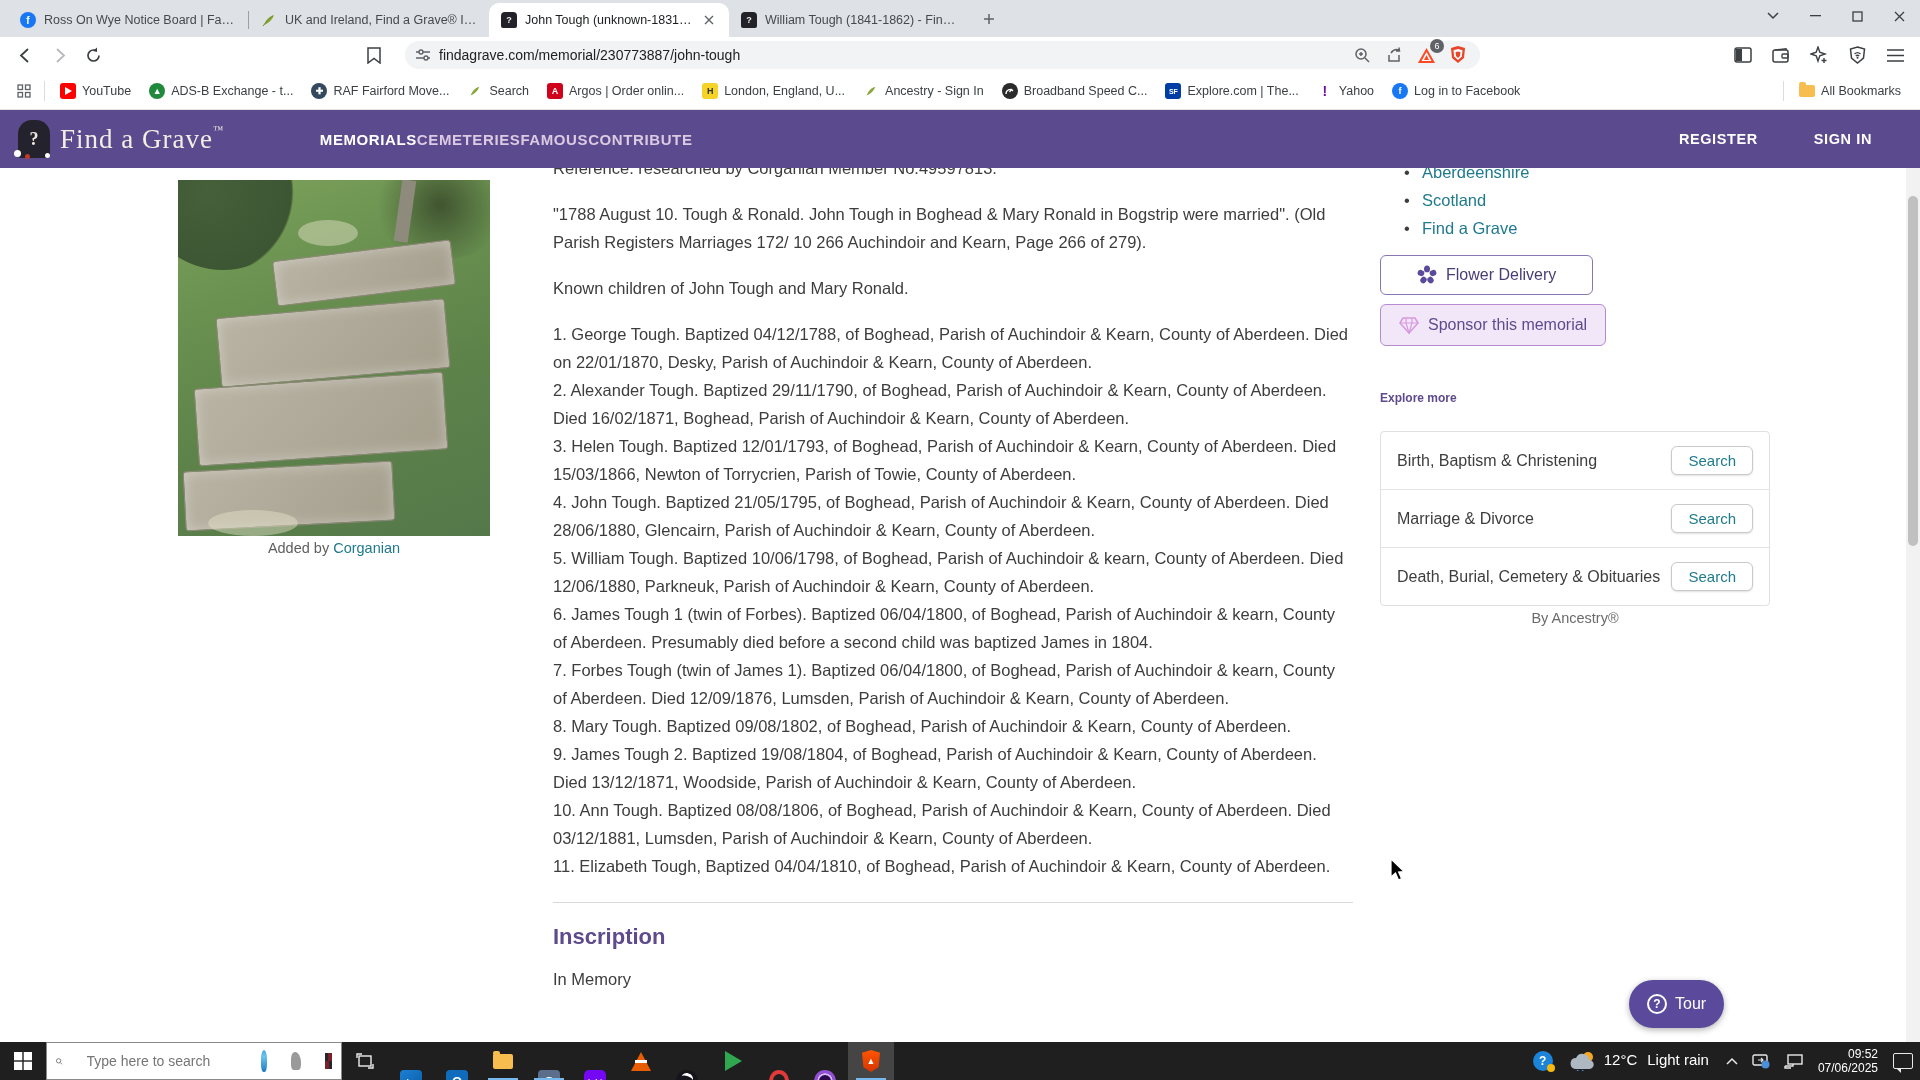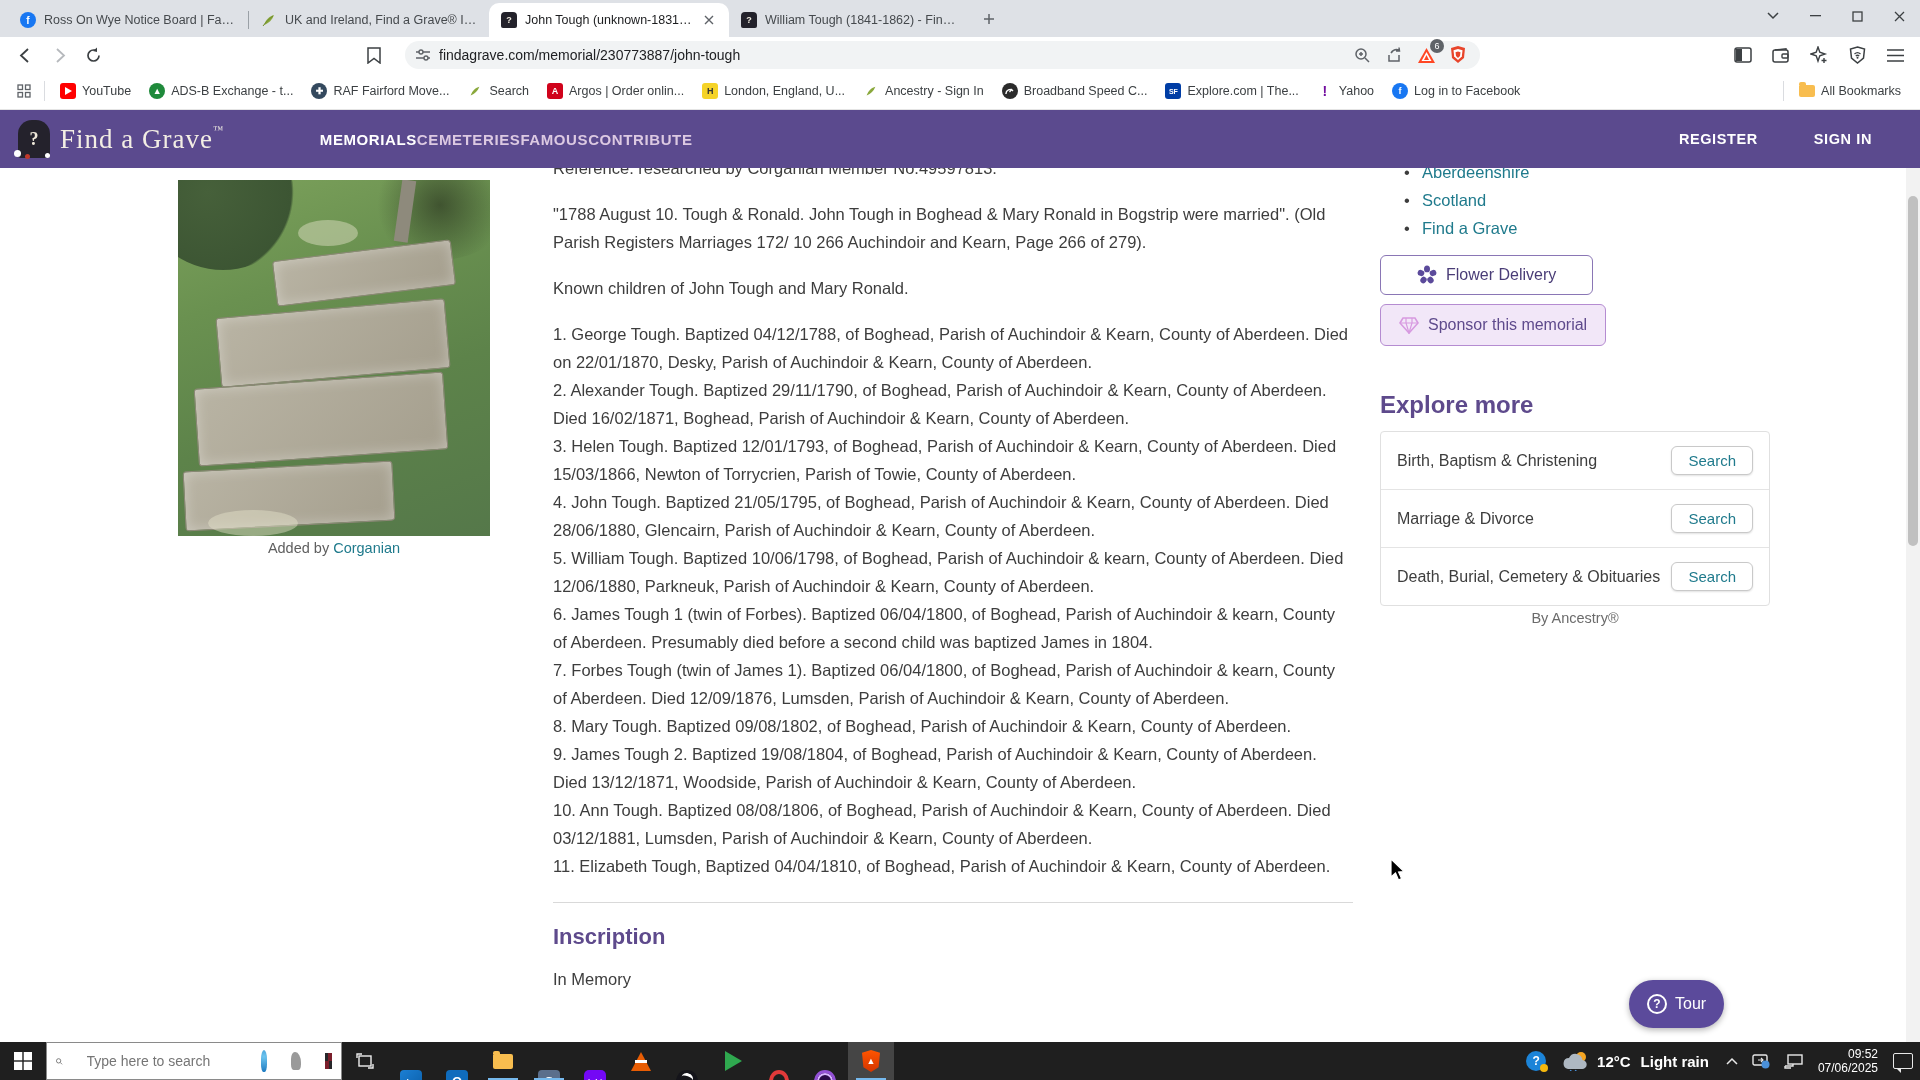--- a/index.html
+++ b/index.html
@@ -75,21 +75,21 @@
   .article hr { border:none; border-top:1px solid #d9d9d9; margin:22px 0 20px 0; }
   .h-inscription { font-size:22px; color:#5e4a8c; font-weight:bold; margin-bottom:14px; }
 
   .sidebar { position:absolute; left:1380px; top:-10px; width:392px; }
   .side-links { list-style:none; margin-left:42px; }
   .side-links li { font-size:16.5px; line-height:28px; color:#3d3d3d; position:relative; }
   .side-links li:before { content:"•"; position:absolute; left:-18px; color:#3d3d3d; }
   .side-links a { color:#1f7a8c; text-decoration:none; }
   .btn-flower { position:absolute; left:0; top:97px; height:40px; padding:0 36px; background:#fff; border:1px solid #8a76b5; border-radius:6px; display:flex; align-items:center; gap:9px; font-size:16px; color:#4a3d77; }
   .btn-sponsor { position:absolute; left:0; top:146px; height:42px; padding:0 18px; background:#f2e7f8; border:1px solid #b58cd1; border-radius:6px; display:flex; align-items:center; gap:9px; font-size:16px; color:#5e4a8c; }
-  .h-explore { position:absolute; left:0; top:233px; font-size:24px; font-weight:bold; color:#5e4a8c; }
+  .h-explore { position:absolute; left:0; top:233px; font-size:12px; font-weight:bold; color:#5e4a8c; }
   .explore-card { position:absolute; left:0; top:273px; width:390px; background:#fff; border:1px solid #e0e0e0; border-radius:4px; }
   .explore-row { display:flex; align-items:center; justify-content:space-between; padding:14px 16px; border-bottom:1px solid #e4e4e4; }
   .explore-row:last-child { border-bottom:none; }
   .explore-label { font-size:16px; color:#3d3d3d; width:265px; line-height:24px; }
   .btn-search { background:#fff; border:1px solid #c9c9c9; border-radius:6px; padding:5px 16px; font-size:15px; color:#1f7a8c; box-shadow:0 1px 2px rgba(0,0,0,.12); }
   .by-ancestry { position:absolute; left:0; top:452px; width:390px; text-align:center; font-size:14.5px; color:#6b6b6b; }
 
   .tour-btn { position:absolute; left:1629px; top:812px; height:48px; padding:0 18px; background:#5b4a9b; border-radius:24px; display:flex; align-items:center; gap:8px; color:#fff; font-size:16px; box-shadow:0 2px 6px rgba(0,0,0,.3); }
   .tour-q { width:20px; height:20px; border:2px solid #fff; border-radius:50%; display:flex; align-items:center; justify-content:center; font-size:12px; font-weight:bold; }
 
@@ -119,21 +119,21 @@
   .a-obs:before { content:""; position:absolute; top:3px; left:5px; width:12px; height:8px; border-radius:50%; border-top:3px solid #fff; transform:rotate(20deg); }
   .a-obs:after { content:""; position:absolute; bottom:3px; left:4px; width:7px; height:7px; background:#e03a3a; border-radius:50%; }
   .a-green { width:0; height:0; border-top:10px solid transparent; border-bottom:10px solid transparent; border-left:17px solid #2fa84f; border-radius:0; }
   .a-opera { background:transparent; border:4px solid #e23a3a; border-radius:50%; width:20px; height:22px; }
   .a-tor { background:#2a0a4a; border:3px solid #9350d6; border-radius:50%; box-shadow:inset 0 0 0 2px #d8b5ff; }
   .a-brave { width:20px; height:22px; background:linear-gradient(180deg,#ff5500,#d43500); clip-path:polygon(50% 0,95% 12%,88% 78%,50% 100%,12% 78%,5% 12%); display:flex; align-items:center; justify-content:center; color:#fff; font-size:9px; }
   .tray { margin-left:auto; display:flex; align-items:center; gap:0; }
   .tray-item { display:flex; align-items:center; justify-content:center; height:38px; padding:0 7px; }
   .help-circle { width:20px; height:20px; background:#1c84d8; border-radius:50%; display:flex; align-items:center; justify-content:center; font-size:12px; font-weight:bold; color:#fff; position:relative; }
   .help-circle:after { content:""; position:absolute; bottom:-1px; right:-2px; width:8px; height:8px; background:#f5b80e; border-radius:50%; }
-  .weather { display:flex; align-items:center; gap:8px; padding:0 10px;font-weight:bold; }
+  .weather { display:flex; gap:8px; padding:0 10px; }
   .weather-text { font-size:15px; color:#fff; display:flex; gap:10px; }
   .clock { text-align:right; font-size:12px; line-height:14px; padding:0 8px; }
   .notif { width:20px; height:16px; border:1.5px solid #e8e8e8; border-radius:2px; position:relative; }
   .notif:after { content:""; position:absolute; bottom:-5px; left:2px; border-left:5px solid transparent; border-top:5px solid #e8e8e8; }
 
   svg { display:block; }
 </style>
 </head>
 <body>
 

